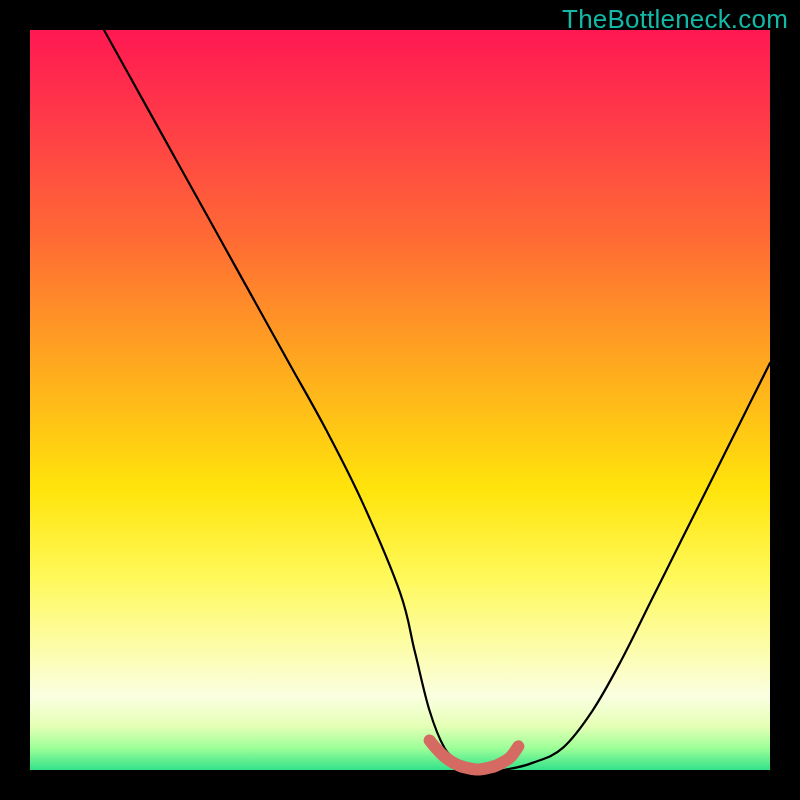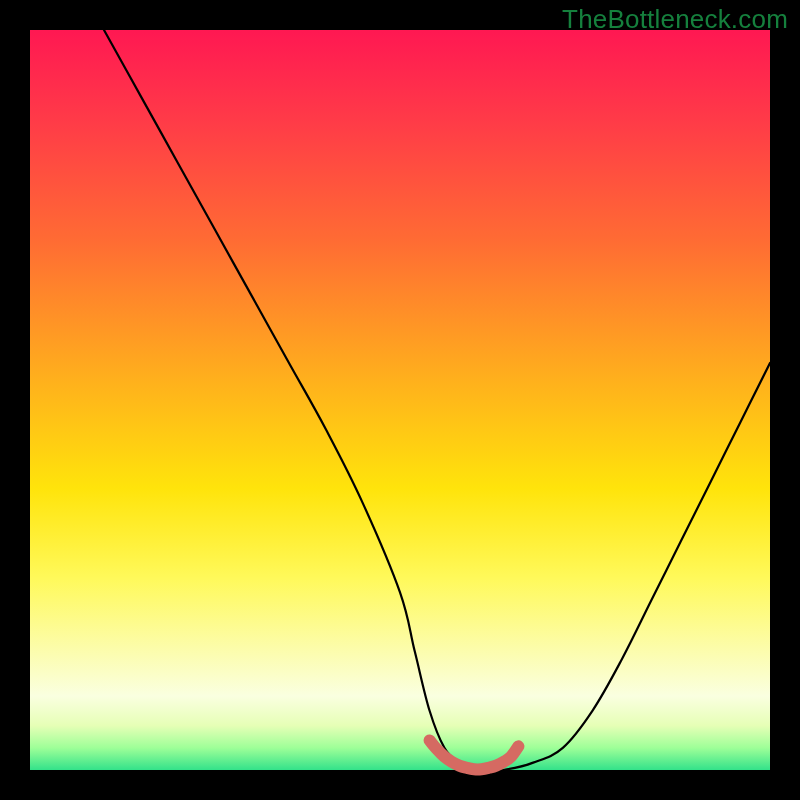--- a/index.html
+++ b/index.html
@@ -37,21 +37,21 @@
       #faffe0 90%,
       #e6ffb6 94%,
       #9eff98 97%,
       #33e28a 100%
     );
   }
   .watermark {
     position: absolute;
     top: 4px;
     right: 12px;
-    color: #15803d;
+    color: #14b8a6;
     font-size: 26px;
     font-weight: 400;
     letter-spacing: 0.2px;
     user-select: none;
   }
   svg.curve {
     position: absolute;
     left: 0;
     top: 0;
     width: 740px;

